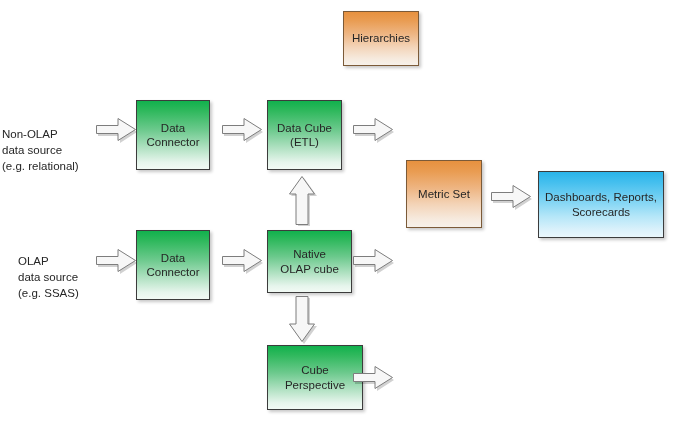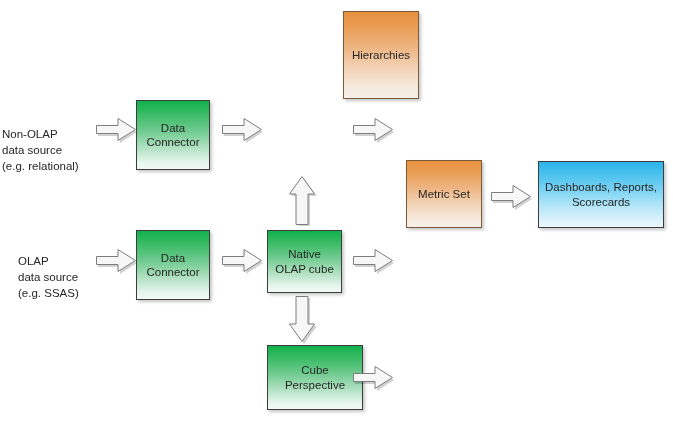--- a/index.html
+++ b/index.html
@@ -62,20 +62,21 @@
   }
   .node.blue {
     background: linear-gradient(to bottom,
         #29b4ea 0%,
         #44bfee 16%,
         #79d2f3 42%,
         #b4e6f8 68%,
         #ddf2fb 90%,
         #eaf7fc 100%);
     border-color: #3c3c3c;
+    margin-top: 10px;
   }
 
   
   .sidelabel {
     position: absolute;
     font-size: 11.5px;
     line-height: 16px;
     color: #262626;
     white-space: pre-line;
   }
@@ -86,21 +87,21 @@
   }
   .arrow svg { display: block; overflow: visible; }
   .arrow .abody { fill: #f7f7f7; stroke: #7d7d7d; stroke-width: 1; }
   .arrow .ashadow { fill: rgba(0,0,0,0.18); }
 </style>
 </head>
 <body>
 
 <div id="canvas">
 
-  <div class="node orange" style="left:343px; top:11px; width:76px; height:88px;">
+  <div class="node orange" style="left:343px; top:11px; width:76px; height:55px;">
     <span class="lbl">Hierarchies</span>
   </div>
 
 
   <div class="sidelabel" style="left:2px; top:110px; width:128px;">
     <span>Non-OLAP
 data source
 (e.g. relational)</span>
   </div>
 
@@ -116,20 +117,24 @@
 Connector</span>
   </div>
 
   <div class="arrow" style="left:222px; top:112px;">
     <svg width="44" height="30" viewBox="0 0 44 30">
       <path class="ashadow" d="M2 16 L24 16 L24 9 L41 20 L24 31 L24 24 L2 24 Z"></path>
       <path class="abody" d="M0.5 13.5 L22 13.5 L22 6.5 L39.5 17.5 L22 28.5 L22 21.5 L0.5 21.5 Z"></path>
     </svg>
   </div>
 
+  <div class="node green" style="left:267px; top:100px; width:75px; height:70px;">
+    <span class="lbl">Data Cube
+(ETL)</span>
+  </div>
 
   <div class="arrow" style="left:353px; top:112px;">
     <svg width="44" height="30" viewBox="0 0 44 30">
       <path class="ashadow" d="M2 16 L24 16 L24 9 L41 20 L24 31 L24 24 L2 24 Z"></path>
       <path class="abody" d="M0.5 13.5 L22 13.5 L22 6.5 L39.5 17.5 L22 28.5 L22 21.5 L0.5 21.5 Z"></path>
     </svg>
   </div>
 
   <div class="arrow" style="left:287px; top:176px;">
     <svg width="36" height="54" viewBox="0 0 36 54">
@@ -172,21 +177,21 @@
 Connector</span>
   </div>
 
   <div class="arrow" style="left:222px; top:243px;">
     <svg width="44" height="30" viewBox="0 0 44 30">
       <path class="ashadow" d="M2 16 L24 16 L24 9 L41 20 L24 31 L24 24 L2 24 Z"></path>
       <path class="abody" d="M0.5 13.5 L22 13.5 L22 6.5 L39.5 17.5 L22 28.5 L22 21.5 L0.5 21.5 Z"></path>
     </svg>
   </div>
 
-  <div class="node green" style="left:267px; top:230px; width:75px; height:63px;">
+  <div class="node green" style="left:267px; top:230px; width:85px; height:63px;">
     <span class="lbl">Native
 OLAP cube</span>
   </div>
 
   <div class="arrow" style="left:353px; top:243px;">
     <svg width="44" height="30" viewBox="0 0 44 30">
       <path class="ashadow" d="M2 16 L24 16 L24 9 L41 20 L24 31 L24 24 L2 24 Z"></path>
       <path class="abody" d="M0.5 13.5 L22 13.5 L22 6.5 L39.5 17.5 L22 28.5 L22 21.5 L0.5 21.5 Z"></path>
     </svg>
   </div>

